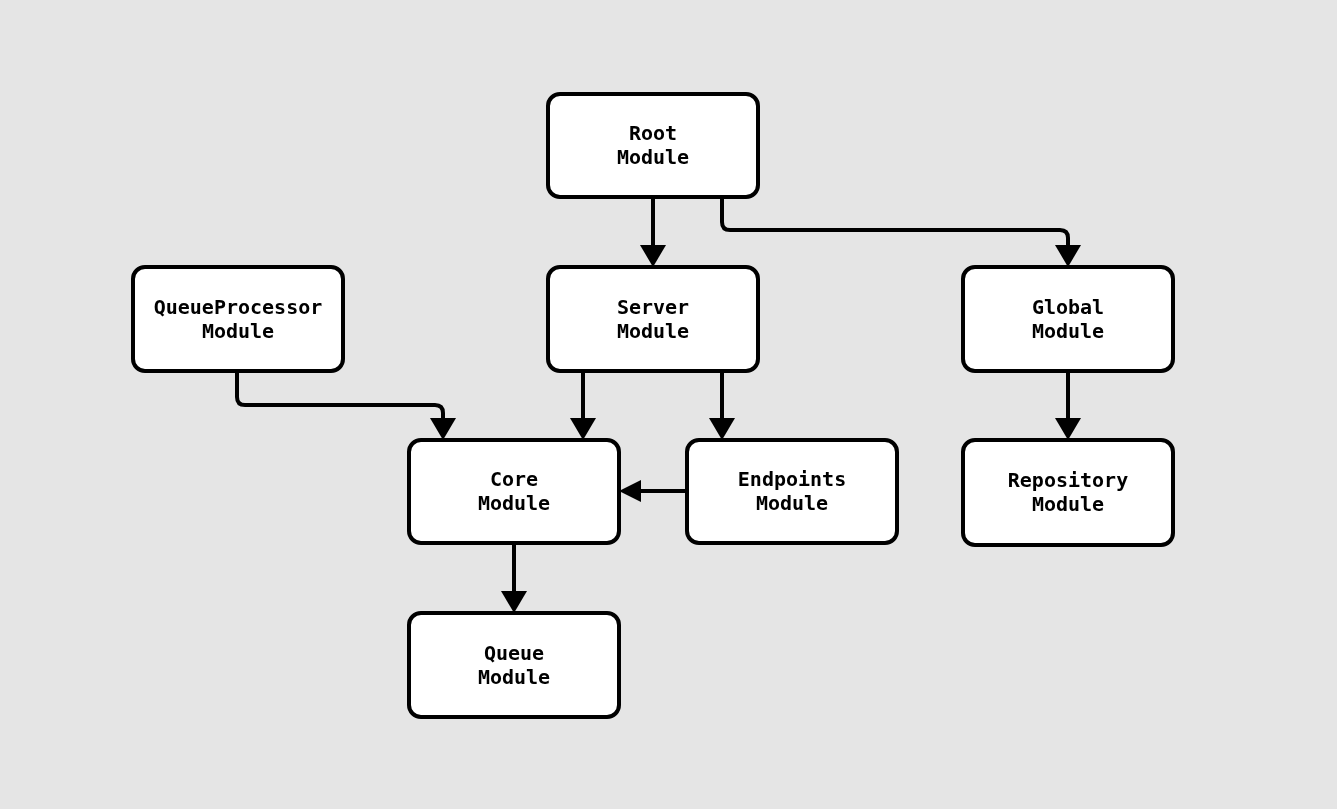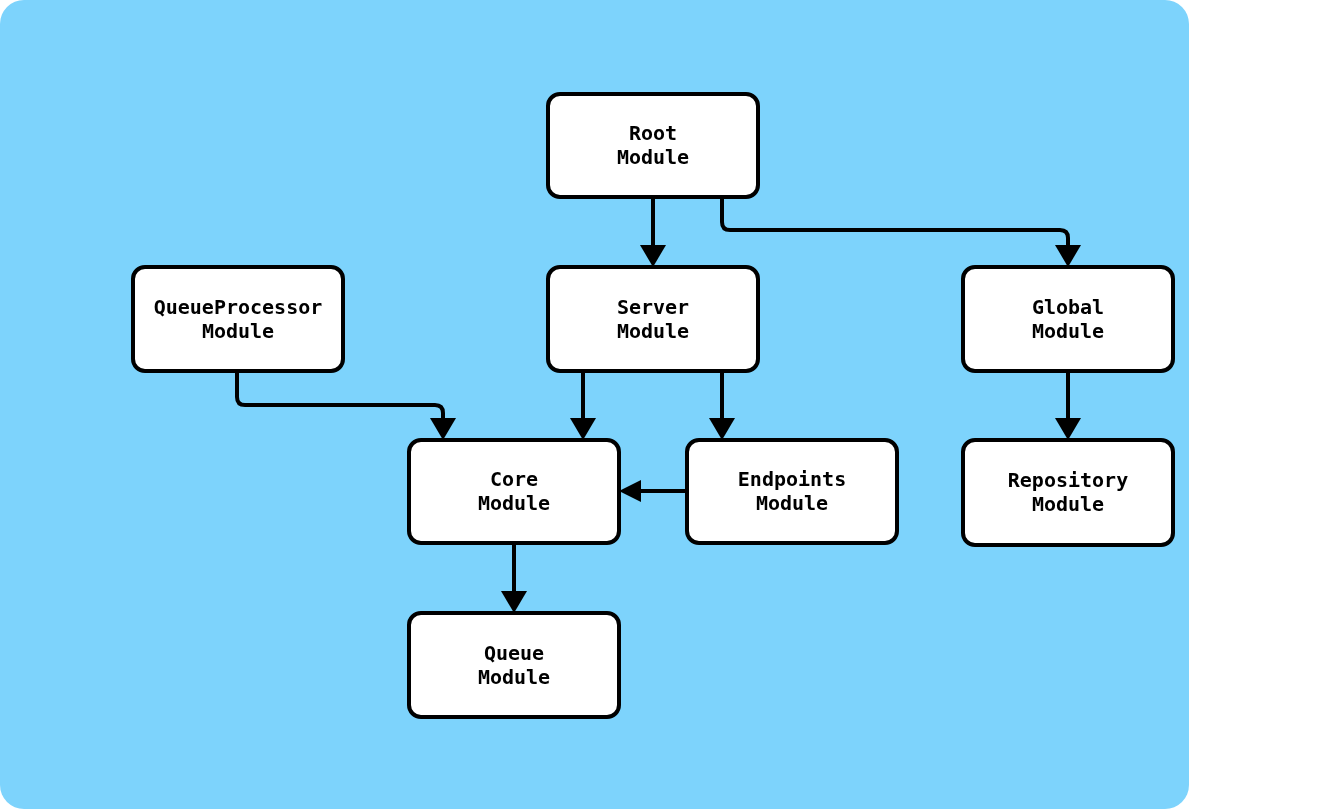--- a/index.html
+++ b/index.html
@@ -9,24 +9,23 @@
     background: #ffffff;
   }
   body {
     width: 1337px;
     height: 809px;
     overflow: hidden;
     font-family: "DejaVu Sans Mono", "Liberation Mono", monospace;
   }
   #diagram-canvas {
     position: relative;
-    width: 1189px;
+    width: 1337px;
     height: 809px;
-    background: #7dd3fc;
-    border-radius: 24px;
+    background: #e5e5e5;
   }
   #diagram-svg {
     position: absolute;
     top: 0;
     left: 0;
     width: 1337px;
     height: 809px;
     display: block;
   }
   .node-rect {

